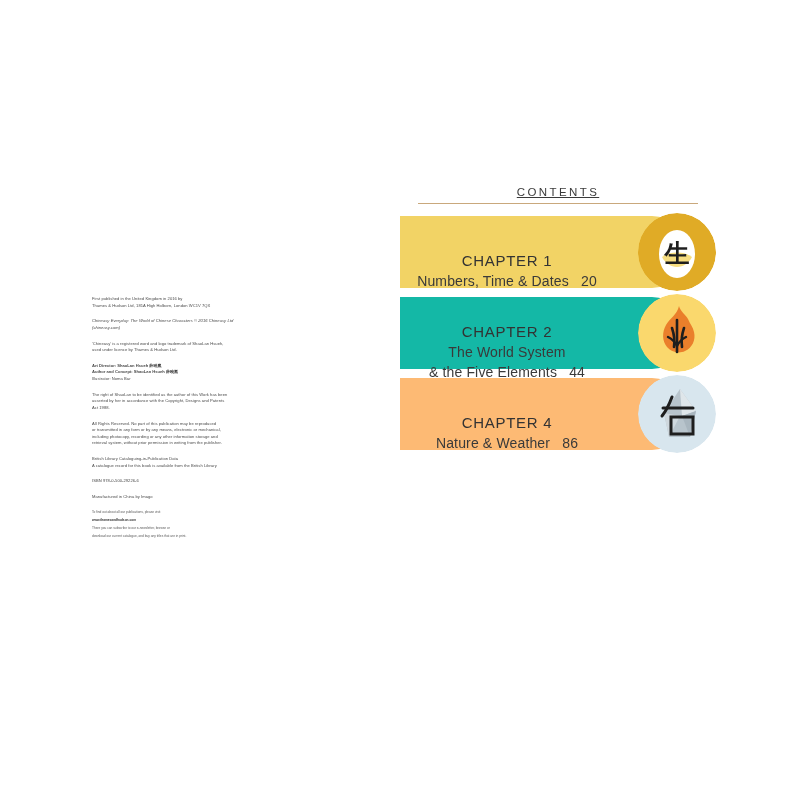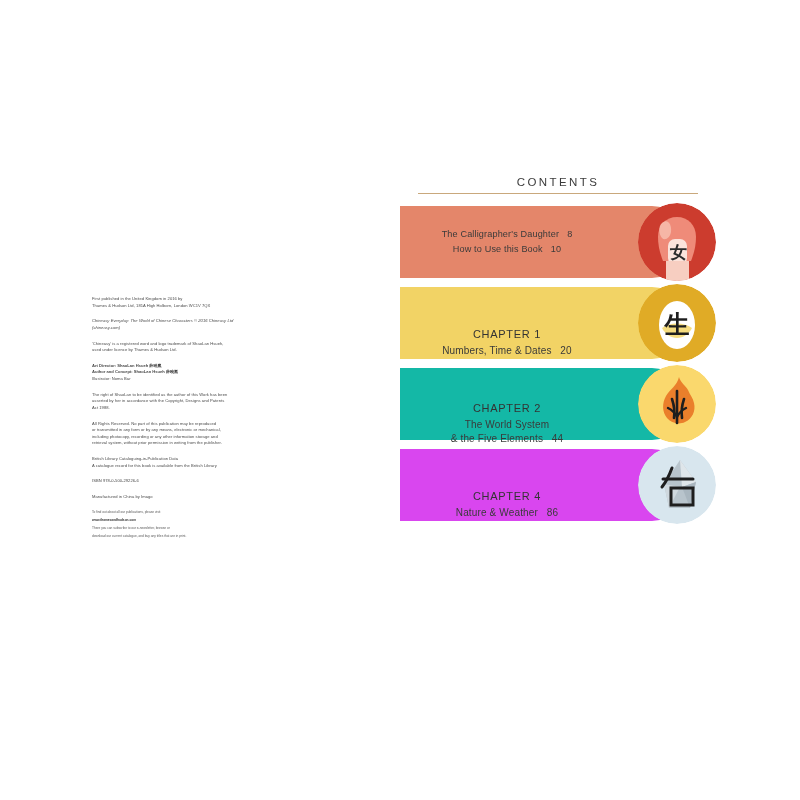--- a/index.html
+++ b/index.html
@@ -49,22 +49,23 @@
   }
   .imp-url {
     font-weight: bold;
     color: #333;
   }
 
   
   .contents {
     position: absolute;
     left: 400px;
-    top: 176px;
+    top: 186px;
     width: 316px;
+    text-decoration: underline;
   }
   .contents-title {
     text-align: center;
     font-size: 11.5px;
     letter-spacing: 2.4px;
     color: #3b3b3b;
     padding-bottom: 5px;
   }
   .contents-rule {
     height: 1px;
@@ -91,28 +92,28 @@
     flex-direction: column;
     align-items: center;
     justify-content: center;
   }
   .band-text {
     text-align: center;
     padding-right: 74px;
     color: #333333;
   }
   .band-chapter {
-    font-size: 11px;
+    font-size: 15px;
     letter-spacing: 0.7px;
     margin-bottom: 3.5px;
     color: #333;
     margin-top: 40px;
   }
   .band-line {
-    font-size: 10px;
+    font-size: 14px;
     line-height: 1.42;
     letter-spacing: 0.15px;
     color: #3a3a3a;
     white-space: pre;
   }
 
   
   .band-intro .band-line { font-size: 9.1px; line-height: 1.62; }
 
   
@@ -179,38 +180,20 @@
       <p>download our current catalogue, and buy any titles that are in print.</p>
     </div>
   </div>
 
   <div class="contents">
     <div class="contents-title">CONTENTS</div>
     <div class="contents-rule"></div>
 
     <div class="band-list">
 
-      <div class="band-wrap">
-        <div class="band band-intro" style="background:#e4866a">
-          <div class="band-text">
-            <div class="band-line">The Calligrapher's Daughter   8</div>
-            <div class="band-line">How to Use this Book   10</div>
-          </div>
-        </div>
-        <div class="badge">
-          <svg viewBox="0 0 78 78" xmlns="http://www.w3.org/2000/svg">
-            <circle cx="39" cy="39" r="39" fill="#cc3c2e"></circle>
-            <path d="M20 34c0-12 8-20 19-20s19 8 19 20c0 9-2 16-5 24H25c-3-8-5-15-5-24z" fill="#ef8b79"></path>
-            <path d="M24 20c6-5 10 2 9 9-1 6-6 9-9 6-3-3-4-12 0-15z" fill="#f6b6a6"></path>
-            <rect x="30" y="36" width="19" height="26" rx="7" fill="#fbe4dc"></rect>
-            <path d="M28 58h23v20H28z" fill="#f7cec1"></path>
-            <text x="40.5" y="55" font-family="'DejaVu Sans', sans-serif" font-size="17" font-weight="700" fill="#2b2b2b" text-anchor="middle">女</text>
-          </svg>
-        </div>
-      </div>
 
       <div class="band-wrap">
         <div class="band" style="background:#f2d365">
           <div class="band-text">
             <div class="band-chapter">CHAPTER 1</div>
             <div class="band-line">Numbers, Time &amp; Dates   20</div>
           </div>
         </div>
         <div class="badge">
           <svg viewBox="0 0 78 78" xmlns="http://www.w3.org/2000/svg">
@@ -236,21 +219,21 @@
             <path d="M41 12c-2 9-9 12-13 19-4 7-4 16 1 22 4 5 12 7 18 4 7-3 11-11 9-19-1-5-4-8-6-13-2-4-8-8-9-13z" fill="#ea7f2b"></path>
             <path d="M34 34c2 6 3 12 2 19M46 34c-2 6-3 12-2 19" stroke="#1e1e1e" stroke-width="2.6" fill="none" stroke-linecap="round"></path>
             <path d="M39 26v32" stroke="#1e1e1e" stroke-width="2.6" stroke-linecap="round"></path>
             <path d="M30 43c4 2 7 5 9 9M48 43c-4 2-7 5-9 9" stroke="#1e1e1e" stroke-width="2.4" fill="none" stroke-linecap="round"></path>
           </svg>
         </div>
       </div>
 
 
       <div class="band-wrap">
-        <div class="band" style="background:#d946ef">
+        <div class="band" style="background:#fdba74">
           <div class="band-text">
             <div class="band-chapter">CHAPTER 4</div>
             <div class="band-line">Nature &amp; Weather   86</div>
           </div>
         </div>
         <div class="badge">
           <svg viewBox="0 0 78 78" xmlns="http://www.w3.org/2000/svg">
             <circle cx="39" cy="39" r="39" fill="#d8e6ee"></circle>
             <path d="M42 14l16 22-6 26H31l-5-24z" fill="#b8c4cc"></path>
             <path d="M42 14l16 22-14 5z" fill="#dfe6ea"></path>

